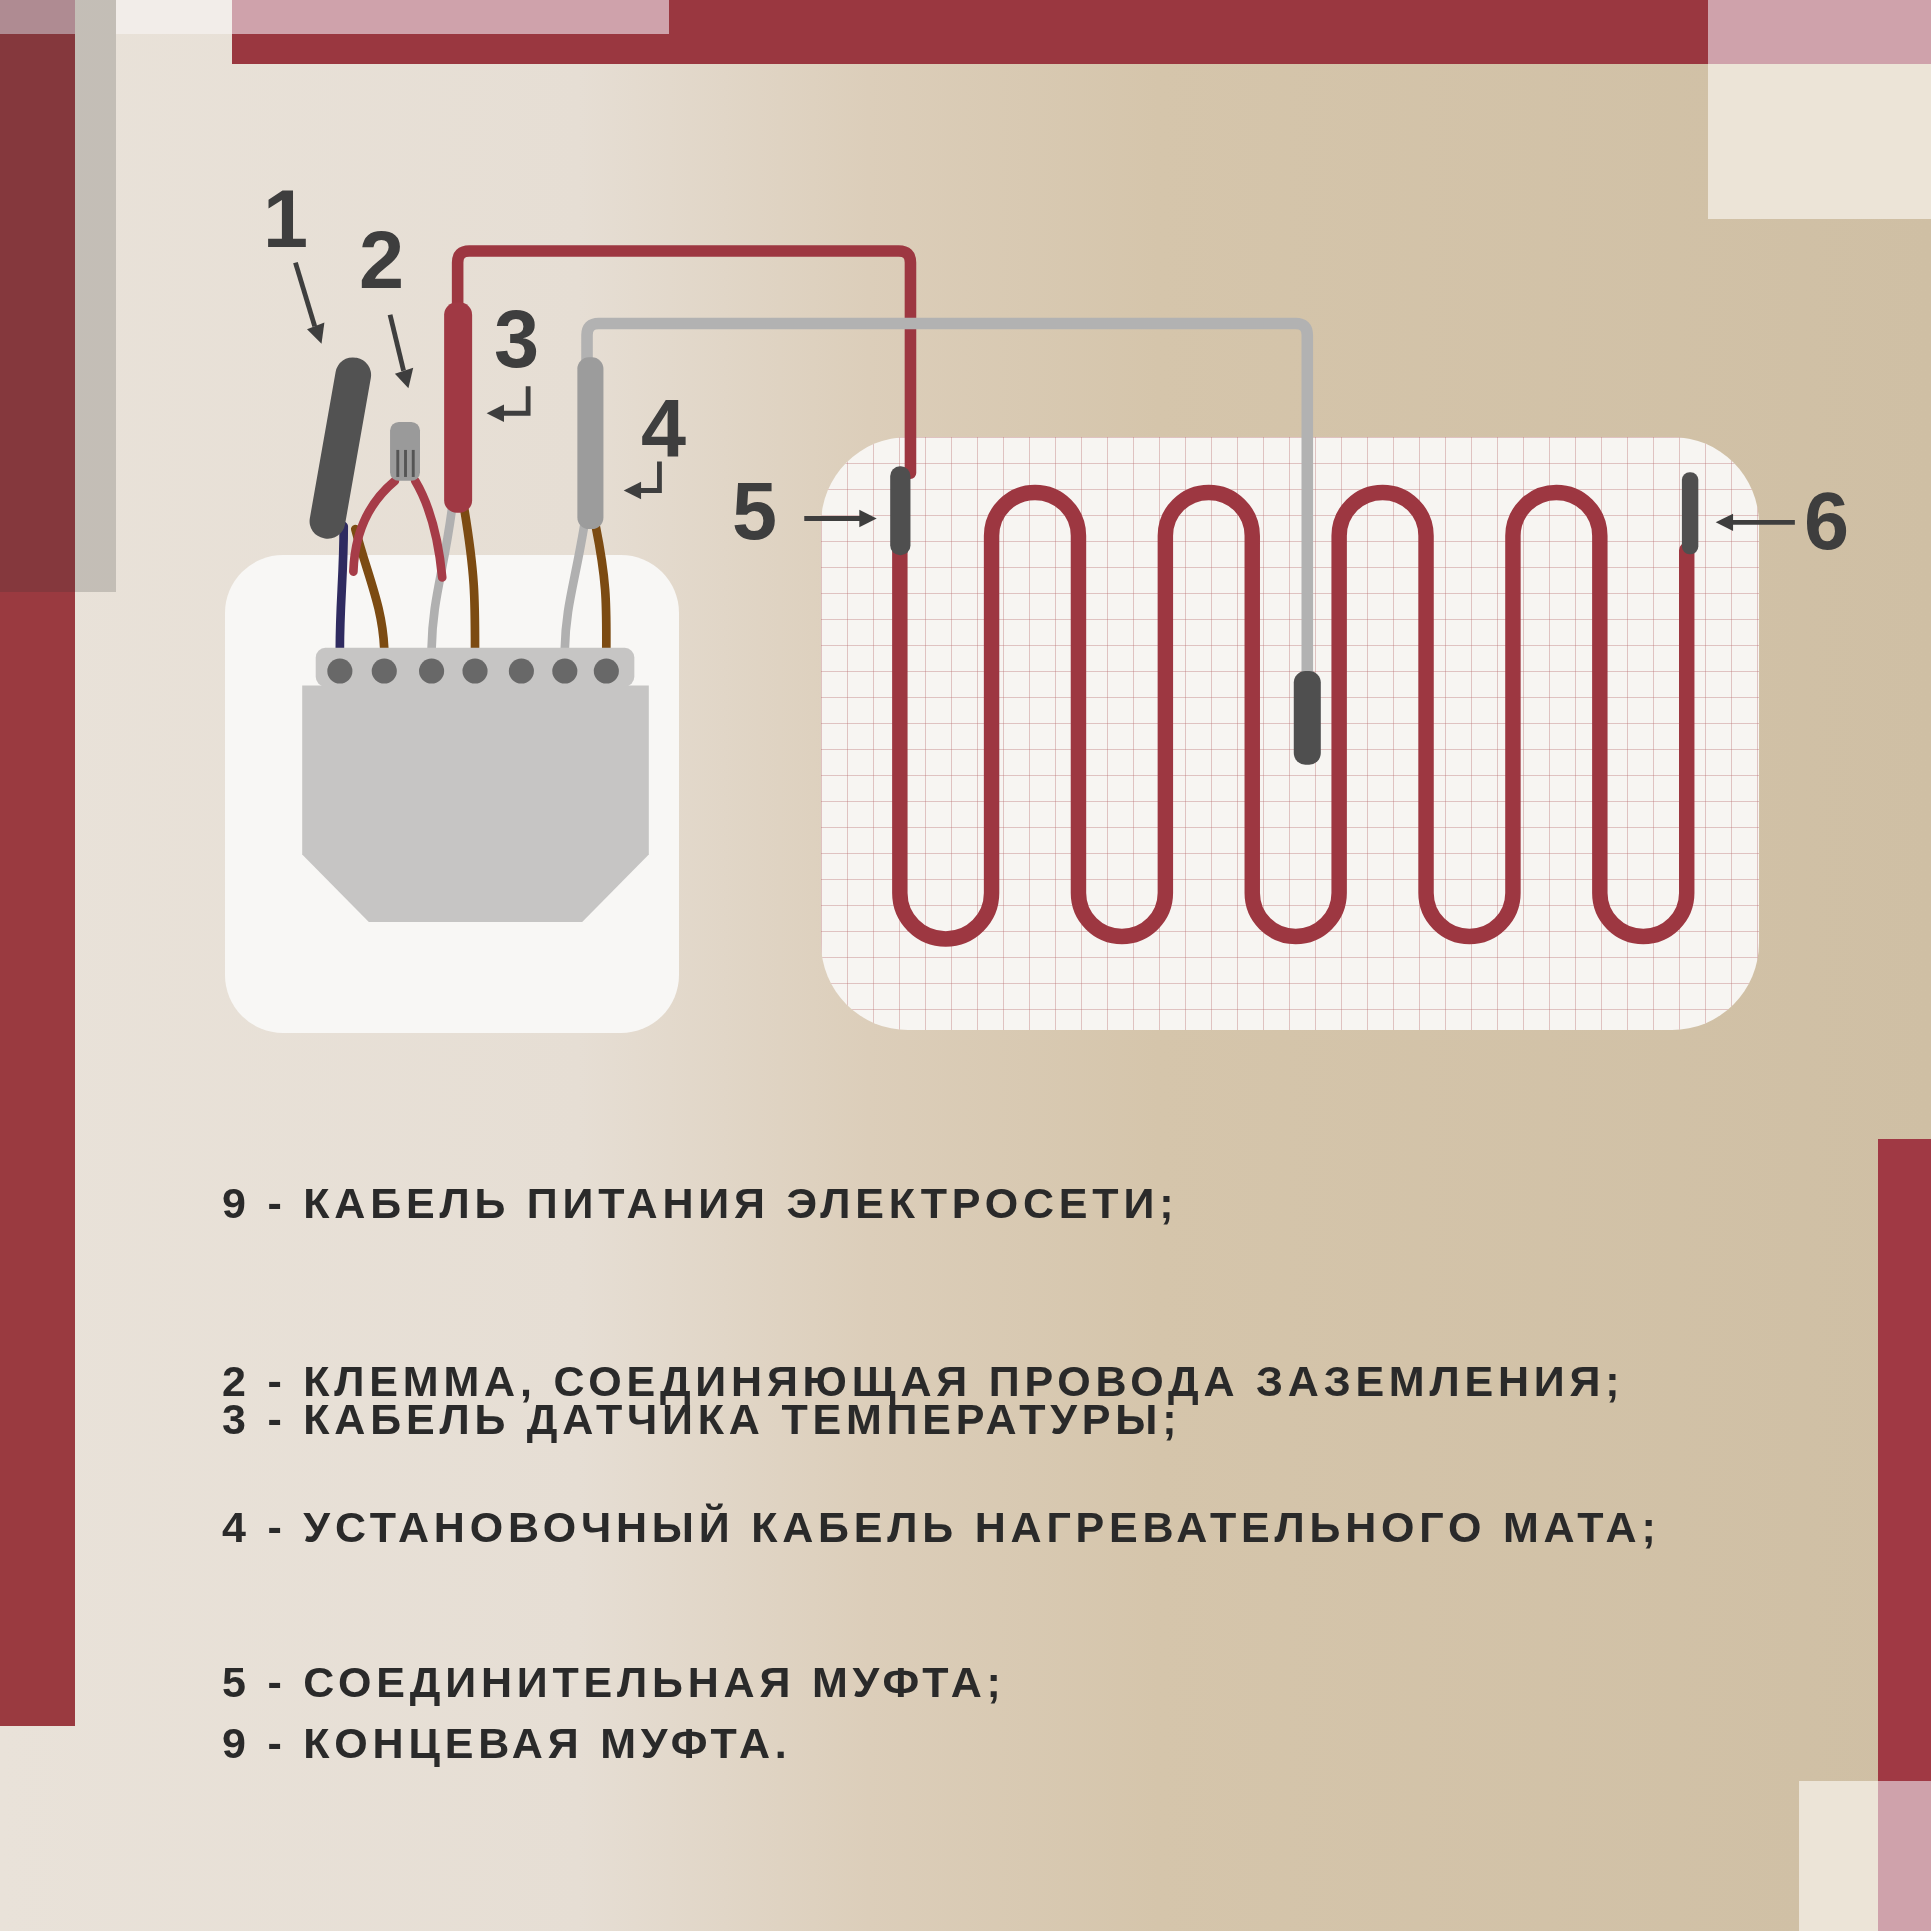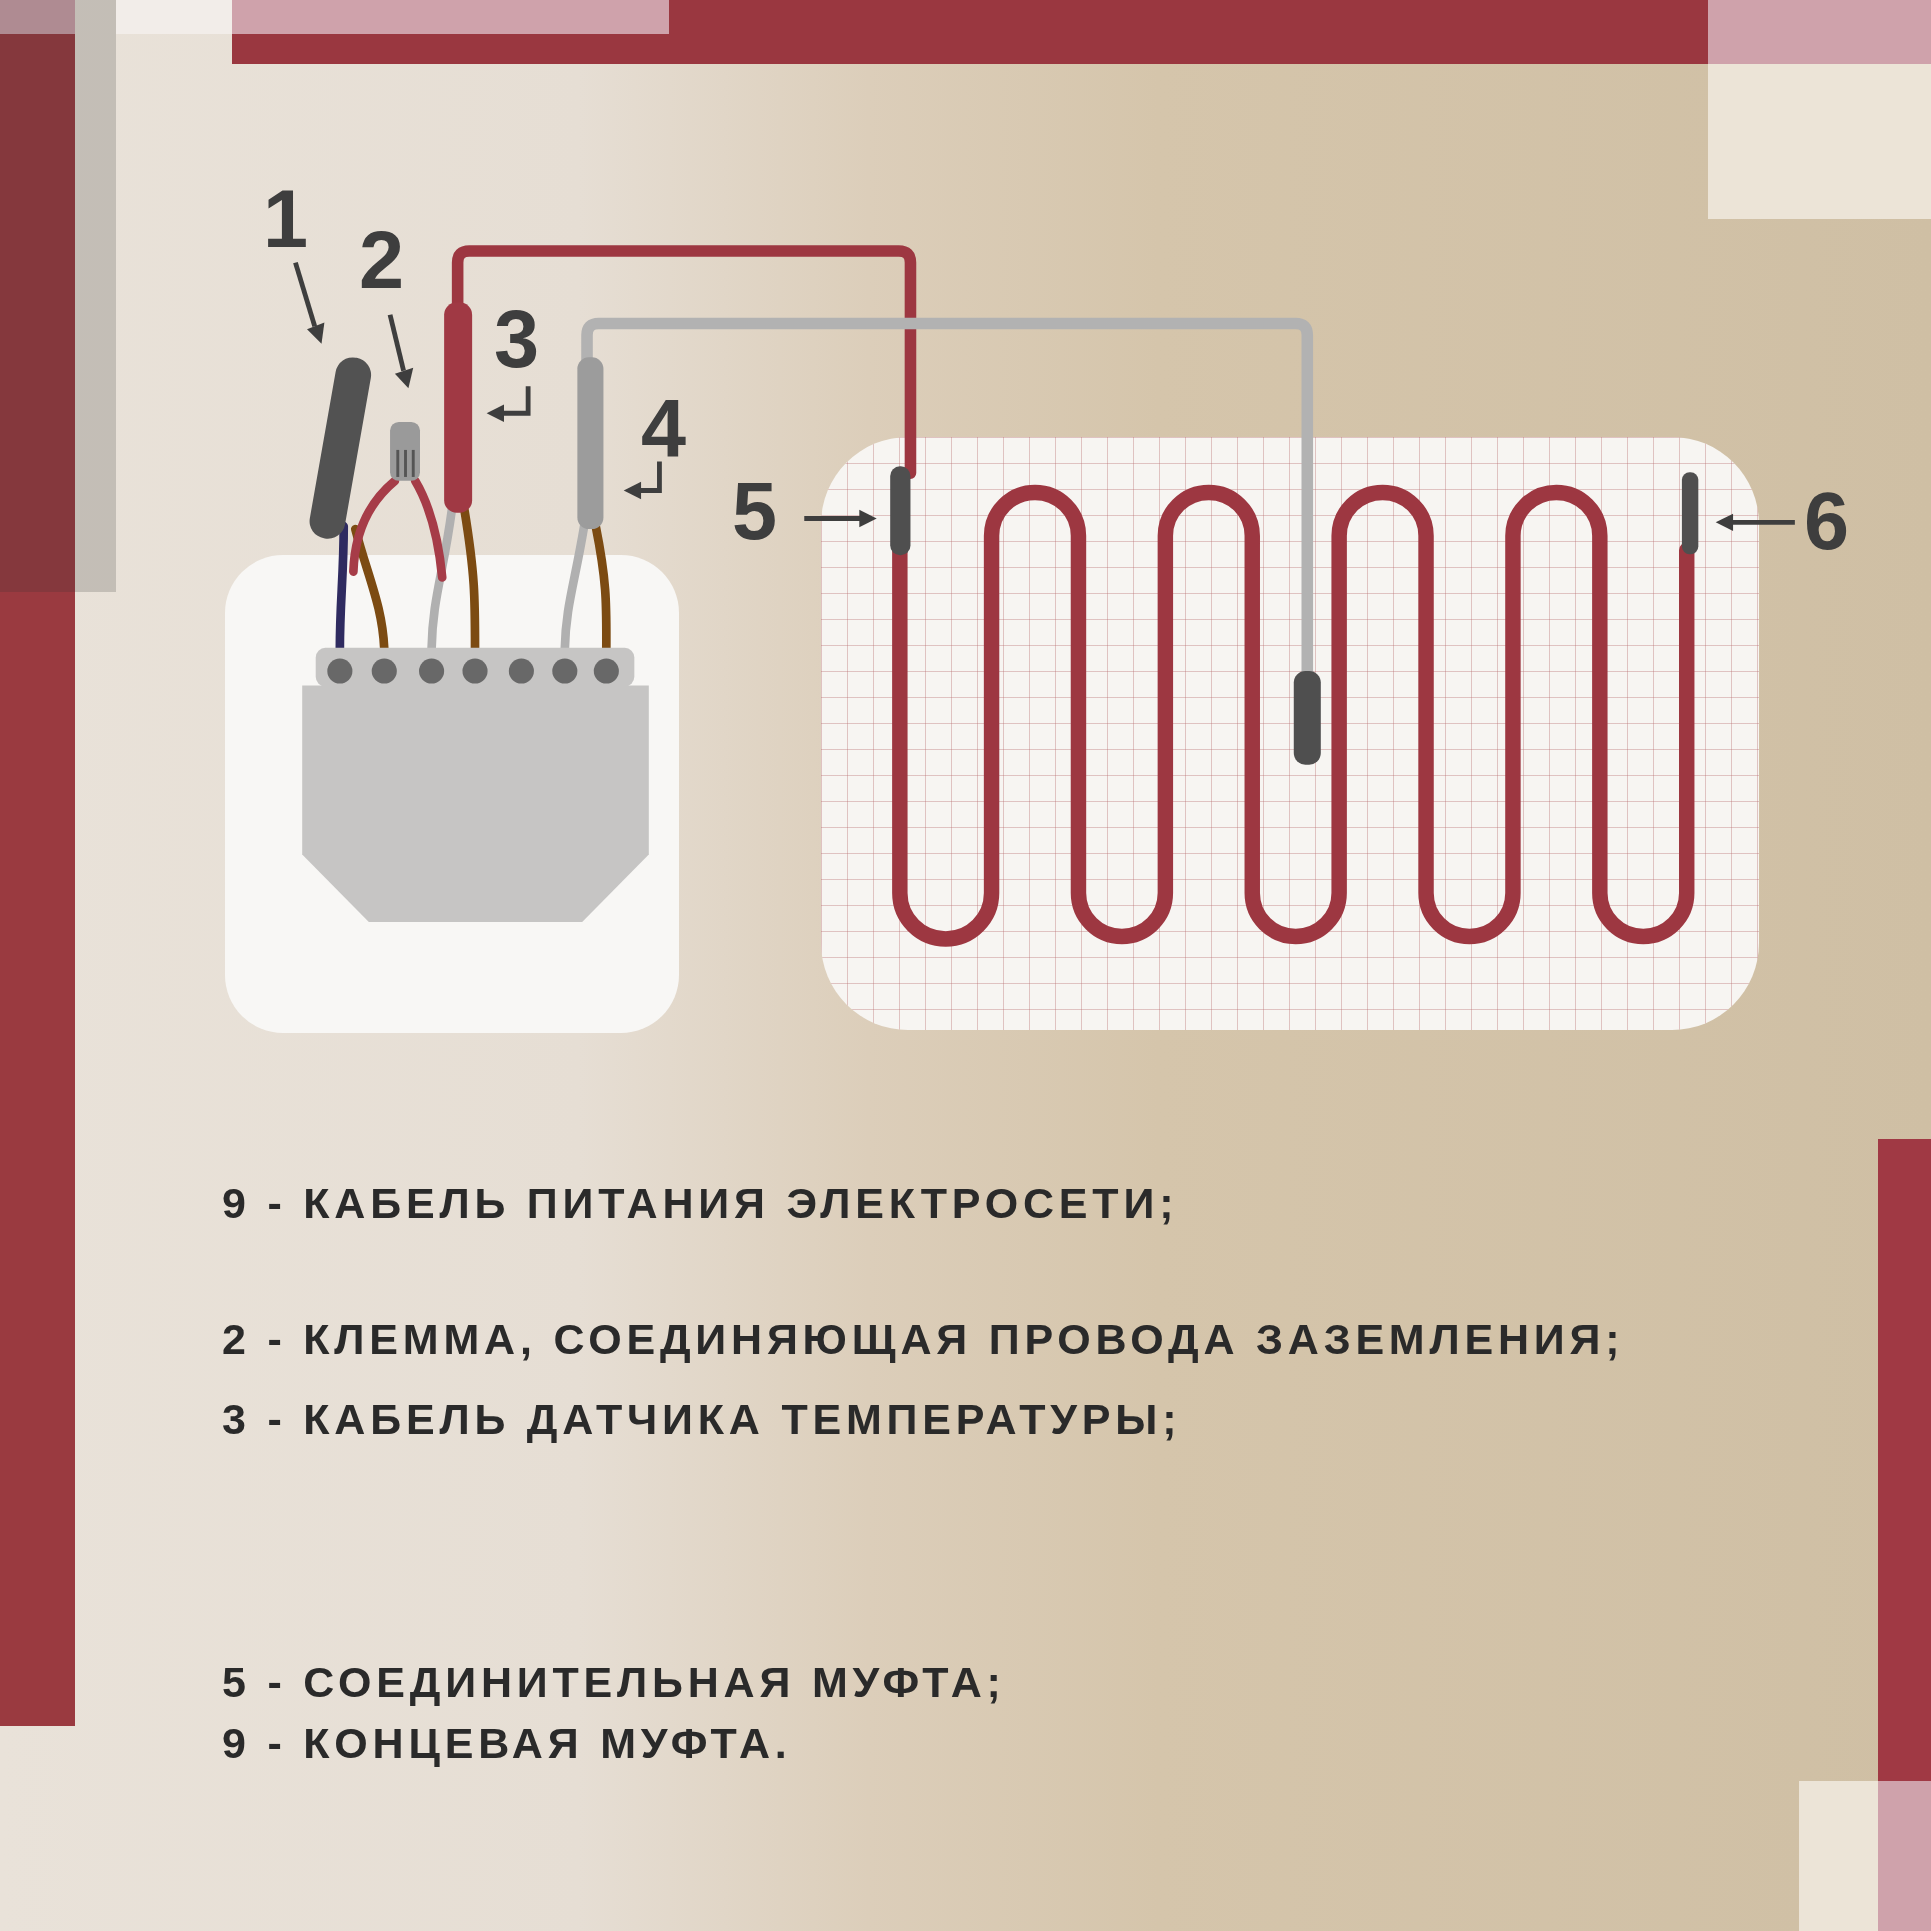--- a/index.html
+++ b/index.html
@@ -137,19 +137,20 @@
   </svg>
 
   <div class="callout" style="left:263px;top:179px;">1</div>
   <div class="callout" style="left:359px;top:220px;">2</div>
   <div class="callout" style="left:494px;top:299px;">3</div>
   <div class="callout" style="left:641px;top:388px;">4</div>
   <div class="callout" style="left:732px;top:471px;">5</div>
   <div class="callout" style="left:1804px;top:481px;">6</div>
 
   <div class="legend-line" style="top:1182px;">9 - КАБЕЛЬ ПИТАНИЯ ЭЛЕКТРОСЕТИ;</div>
-  <div class="legend-line" style="top:1318px;">2 - КЛЕММА, СОЕДИНЯЮЩАЯ ПРОВОДА ЗАЗЕМЛЕНИЯ;</div>
+  <div class="legend-line" style="top:1360px;">2 - КЛЕММА, СОЕДИНЯЮЩАЯ ПРОВОДА ЗАЗЕМЛЕНИЯ;</div>
   <div class="legend-line" style="top:1398px;">3 - КАБЕЛЬ ДАТЧИКА ТЕМПЕРАТУРЫ;</div>
+  <div class="legend-line" style="top:1506px;">4 - УСТАНОВОЧНЫЙ КАБЕЛЬ НАГРЕВАТЕЛЬНОГО МАТА;</div>
   <div class="legend-line" style="top:1614px;margin-top:47px;">5 - СОЕДИНИТЕЛЬНАЯ МУФТА;</div>
   <div class="legend-line" style="top:1722px;">9 - КОНЦЕВАЯ МУФТА.</div>
 
 </div>
 
 
 </body></html>

